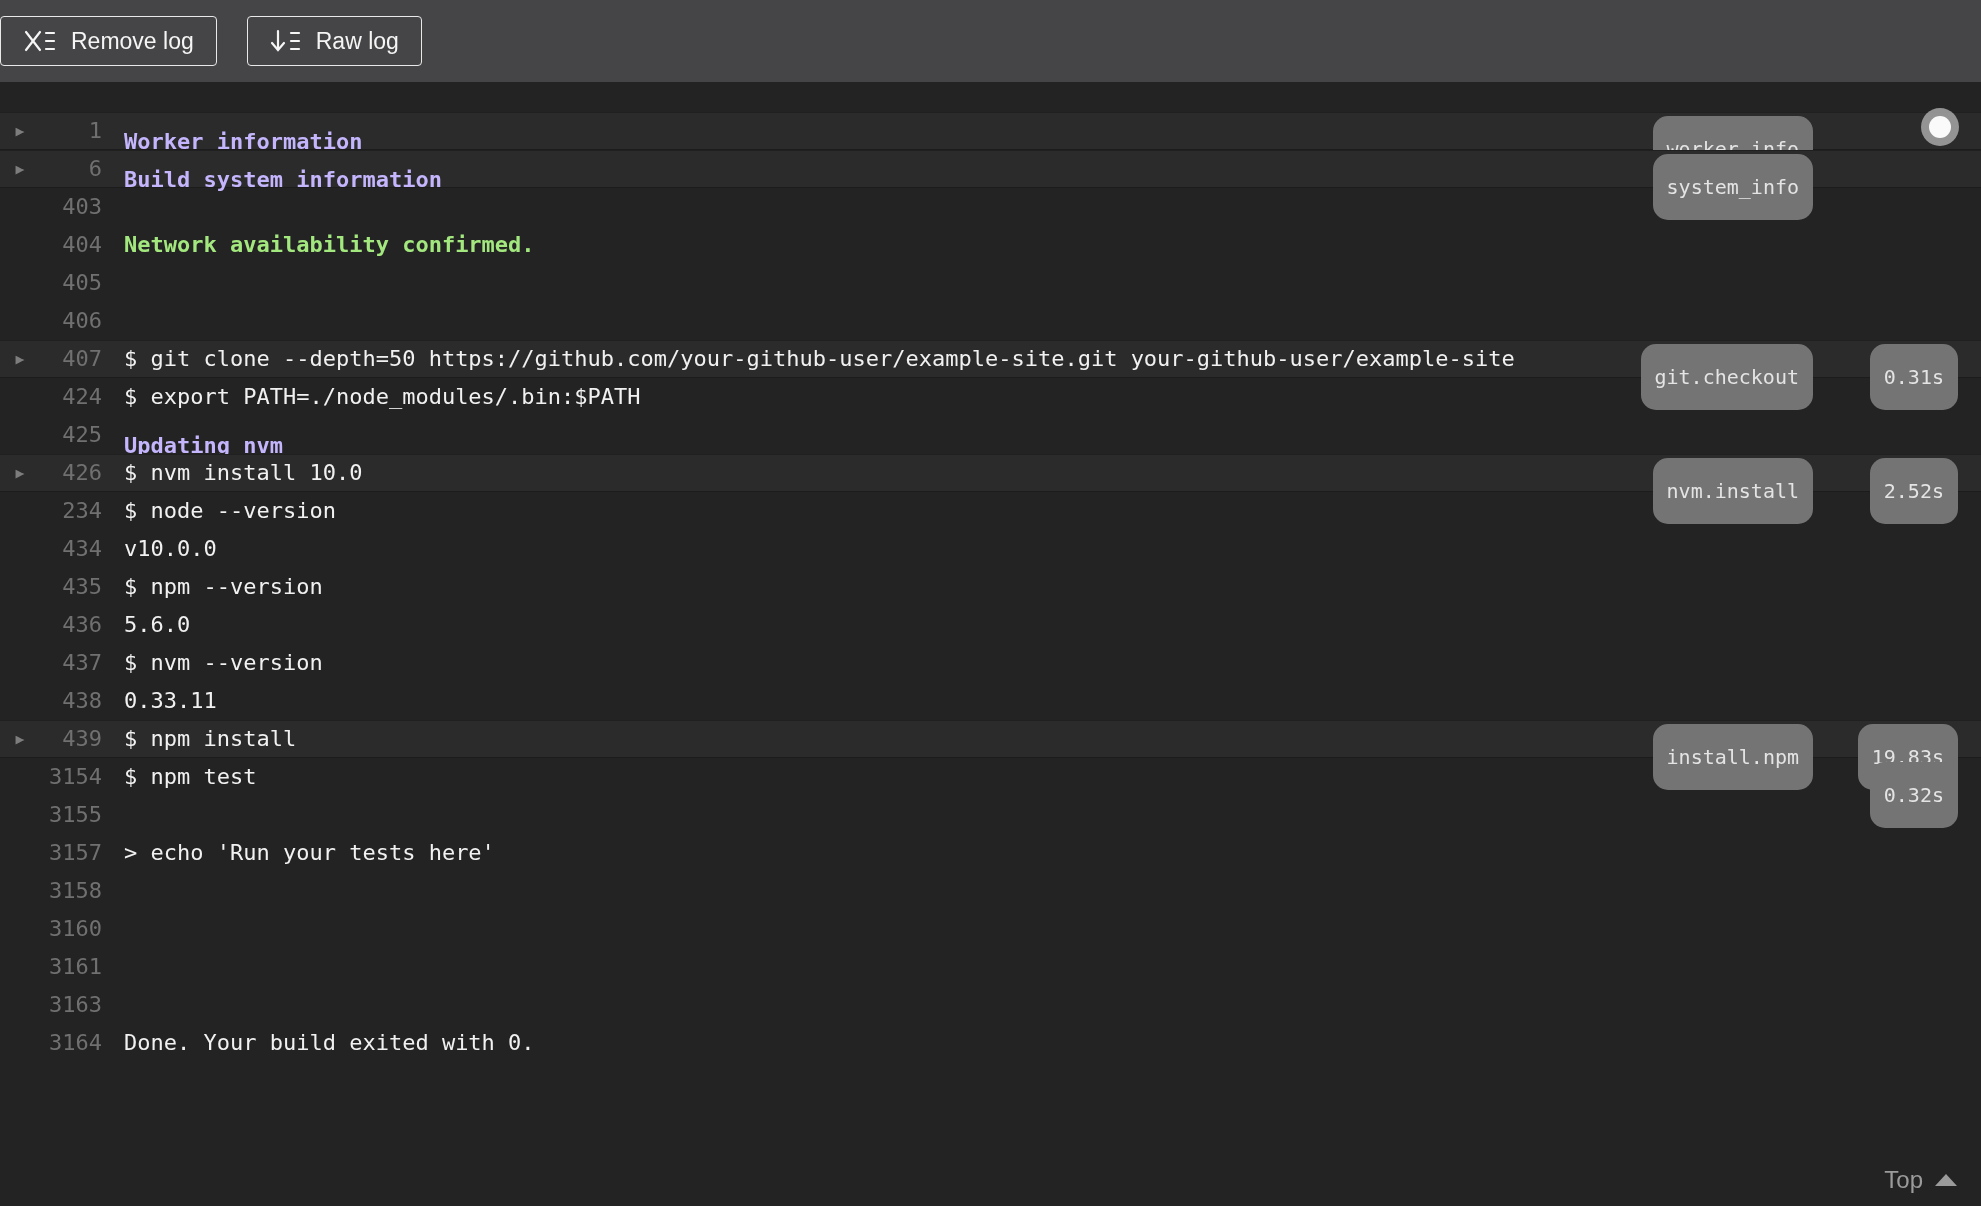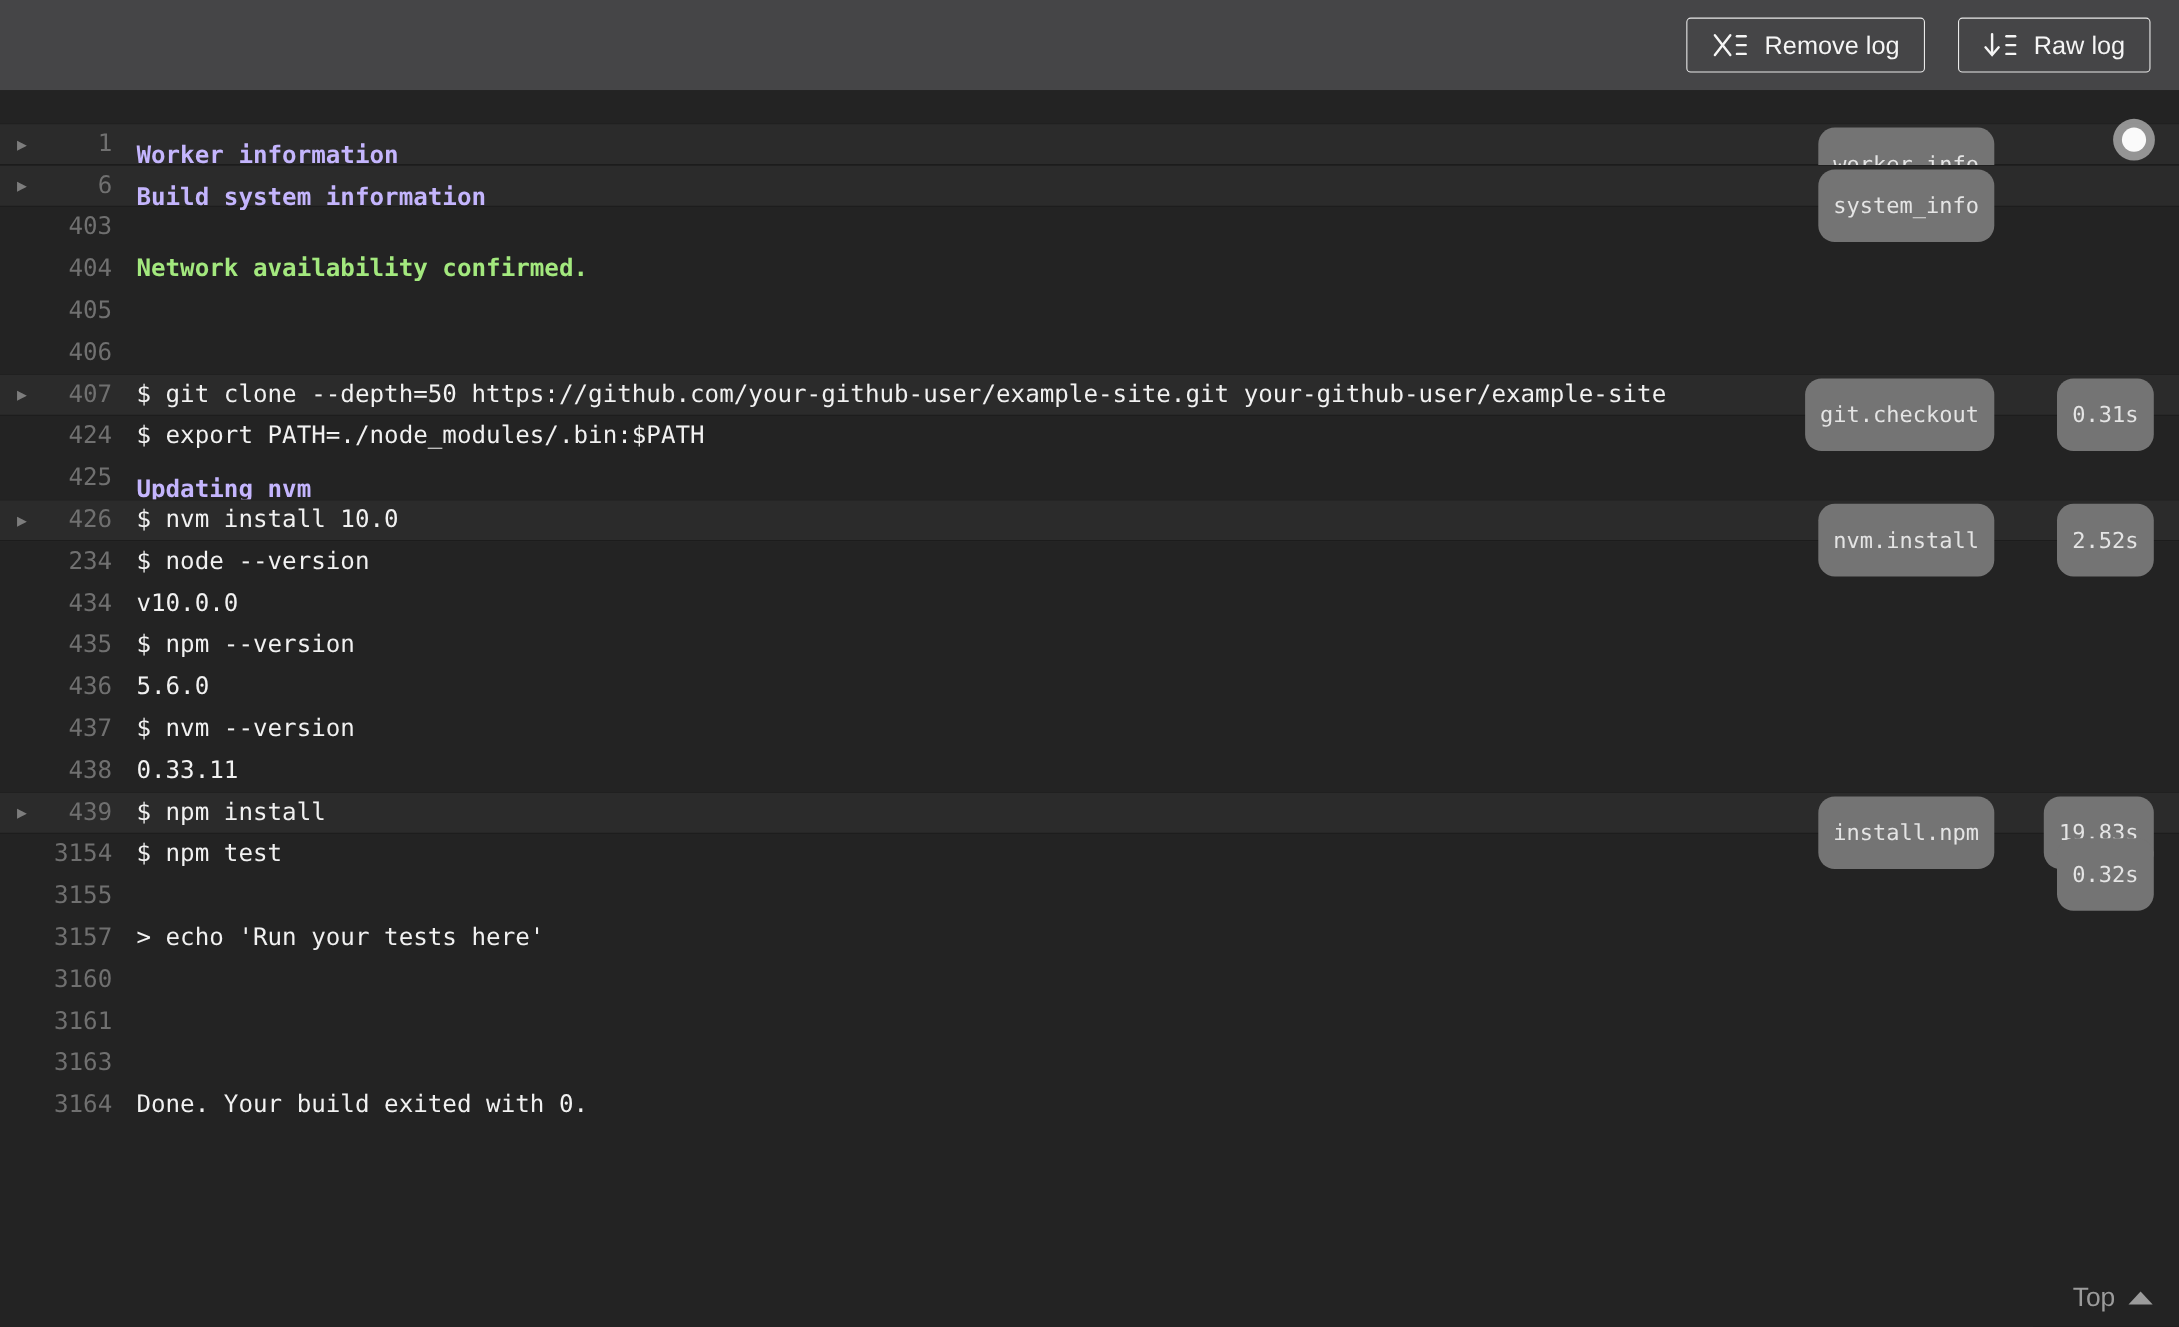--- a/index.html
+++ b/index.html
@@ -1,20 +1,20 @@
 <!DOCTYPE html>
 <html><head>
 <meta charset="utf-8">
 <style>
   html,body{margin:0;padding:0;background:#232323;}
   .screen{position:relative;width:1981px;height:1206px;background:#232323;overflow:hidden;
           font-family:"DejaVu Sans Mono",monospace;}
   
   .header{position:absolute;left:0;top:0;width:100%;height:82px;background:#454547;
-          display:flex;align-items:center;justify-content:flex-end;gap:30px;box-sizing:border-box;
+          display:flex;align-items:center;gap:30px;box-sizing:border-box;
           padding-right:26px;}
   .hbtn{display:flex;align-items:center;gap:14px;height:50px;padding:0 22px;background:transparent;
         border:1px solid #e9e9e9;border-radius:4px;color:#f5f5f5;cursor:pointer;
         font-family:"Liberation Sans",sans-serif;font-size:23px;}
   .hbtn svg{display:block;}
   
   .log{position:absolute;left:0;top:82px;right:0;bottom:0;background:#232323;padding-top:30px;}
   .row{position:relative;display:flex;align-items:center;height:38px;line-height:38px;
        padding-right:456px;box-sizing:border-box;}
   .row.fold{background:#2b2b2b;box-shadow:inset 0 -1px 0 rgba(0,0,0,.35), inset 0 1px 0 rgba(0,0,0,.25);}
@@ -178,20 +178,25 @@
           <span class="num">3155</span>
           <span class="text"></span>
         </div>
         <div class="row">
           <span class="arrow"></span>
           <span class="num">3157</span>
           <span class="text">&gt; echo 'Run your tests here'</span>
         </div>
         <div class="row">
           <span class="arrow"></span>
+          <span class="num">3158</span>
+          <span class="text"></span>
+        </div>
+        <div class="row">
+          <span class="arrow"></span>
           <span class="num">3160</span>
           <span class="text"></span>
         </div>
         <div class="row">
           <span class="arrow"></span>
           <span class="num">3161</span>
           <span class="text"></span>
         </div>
         <div class="row">
           <span class="arrow"></span>

